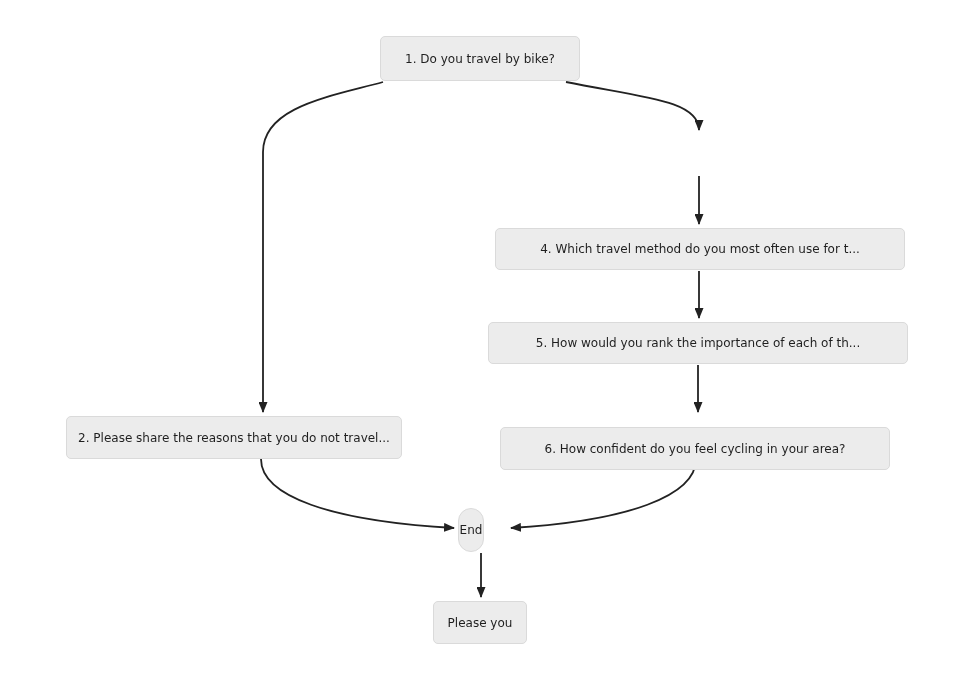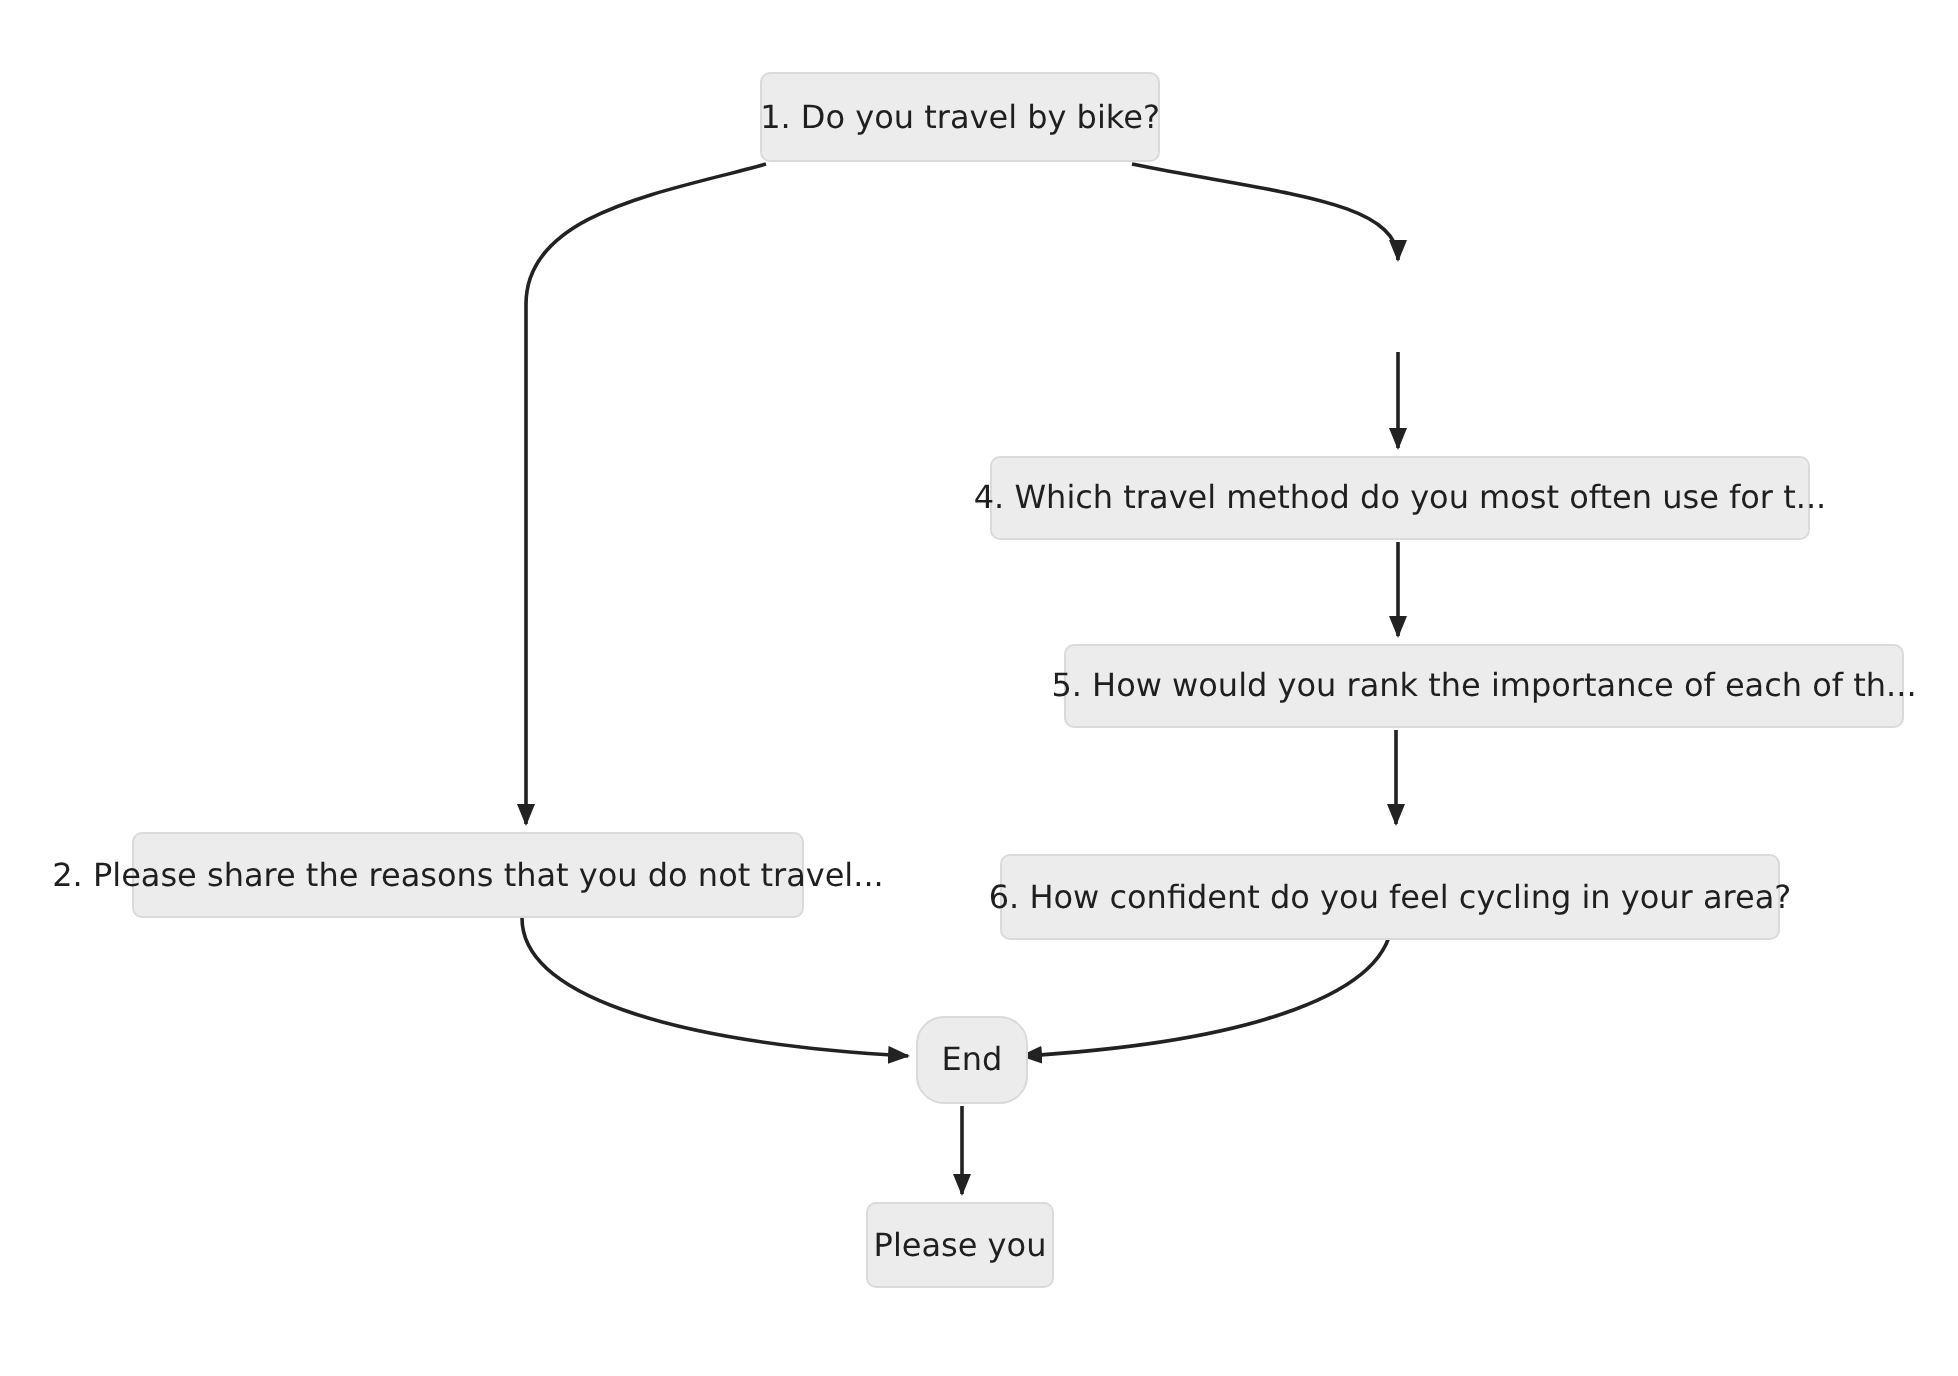--- a/index.html
+++ b/index.html
@@ -24,21 +24,21 @@
   .node {
     position: absolute;
     box-sizing: border-box;
     background: #ececec;
     border: 1px solid #dadada;
     border-radius: 5px;
     display: flex;
     align-items: center;
     justify-content: center;
     color: #1f1f1f;
-    font-size: 16px;
+    font-size: 12px;
     line-height: 1;
     white-space: nowrap;
   }
 </style>
 </head>
 <body>
 
 <div class="canvas">
 
   <svg class="edges-layer" width="979" height="688" viewBox="0 0 979 688" xmlns="http://www.w3.org/2000/svg">
@@ -55,23 +55,23 @@
     <path class="edge" d="M261,459 C261,496 330,521 454,528" marker-end="url(#arrow)"></path>
     <path class="edge" d="M696,459 C696,496 628,521 511,528" marker-end="url(#arrow)"></path>
     <path class="edge" d="M481,553 L481,597" marker-end="url(#arrow)"></path>
   </svg>
 
   <div class="node" style="left:380px; top:36px; width:200px; height:45px;">1. Do you travel by bike?</div>
 
 
   <div class="node" style="left:495px; top:228px; width:410px; height:42px;">4. Which travel method do you most often use for t...</div>
 
-  <div class="node" style="left:488px; top:322px; width:420px; height:42px;margin-left:44px;">5. How would you rank the importance of each of th...</div>
+  <div class="node" style="left:488px; top:322px; width:420px; height:42px;">5. How would you rank the importance of each of th...</div>
 
   <div class="node" style="left:500px; top:427px; width:390px; height:43px;">6. How confident do you feel cycling in your area?</div>
 
   <div class="node" style="left:66px; top:416px; width:336px; height:43px;">2. Please share the reasons that you do not travel...</div>
 
-  <div class="node" style="left:458px; top:508px; width:56px; height:44px;border-radius:14px;">End</div>
+  <div class="node" style="left:458px; top:508px; width:26px; height:44px;border-radius:14px;">End</div>
 
   <div class="node" style="left:433px; top:601px; width:94px; height:43px;">Please you</div>
 
 </div>
 
 </body></html>

